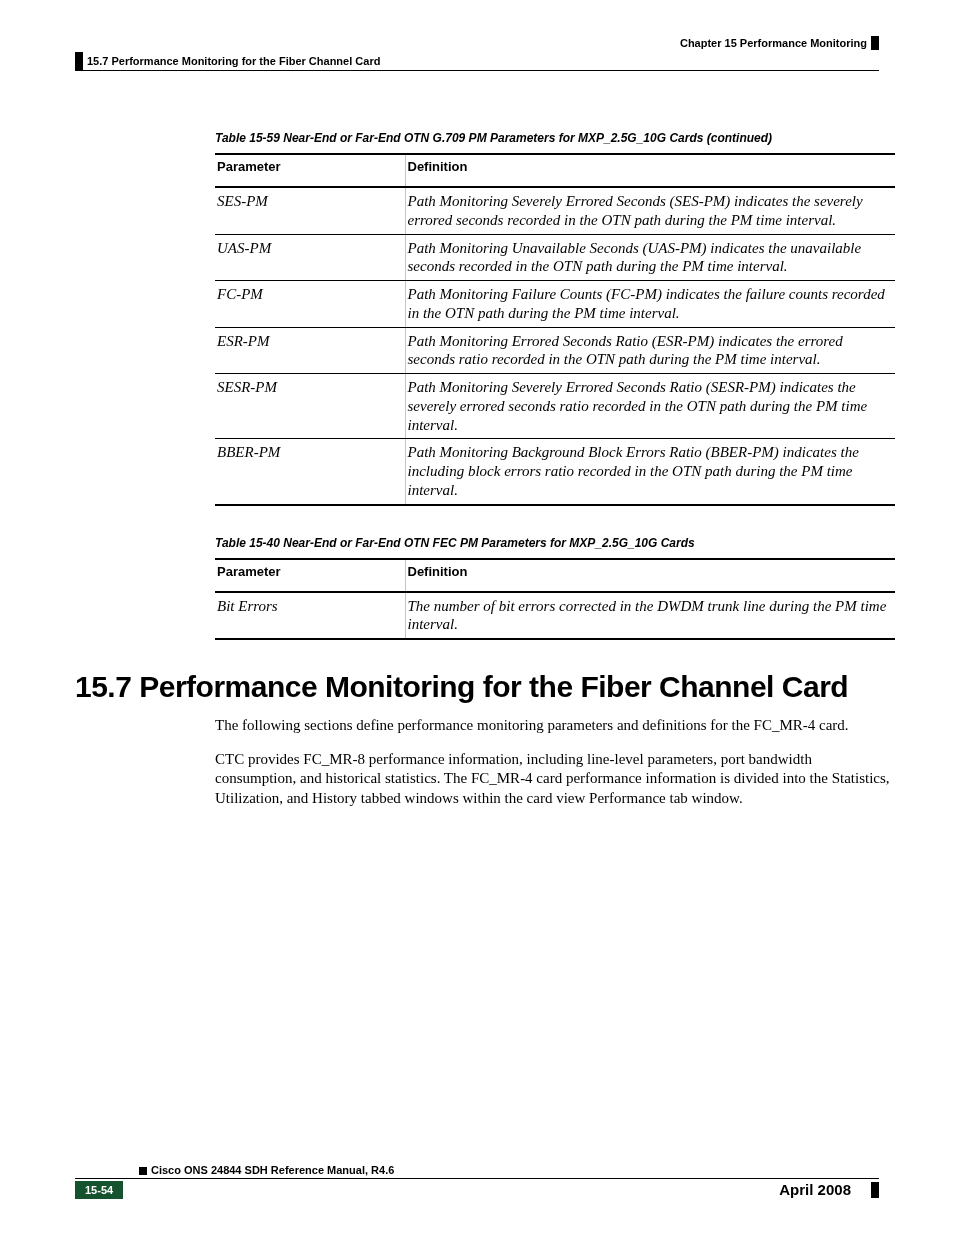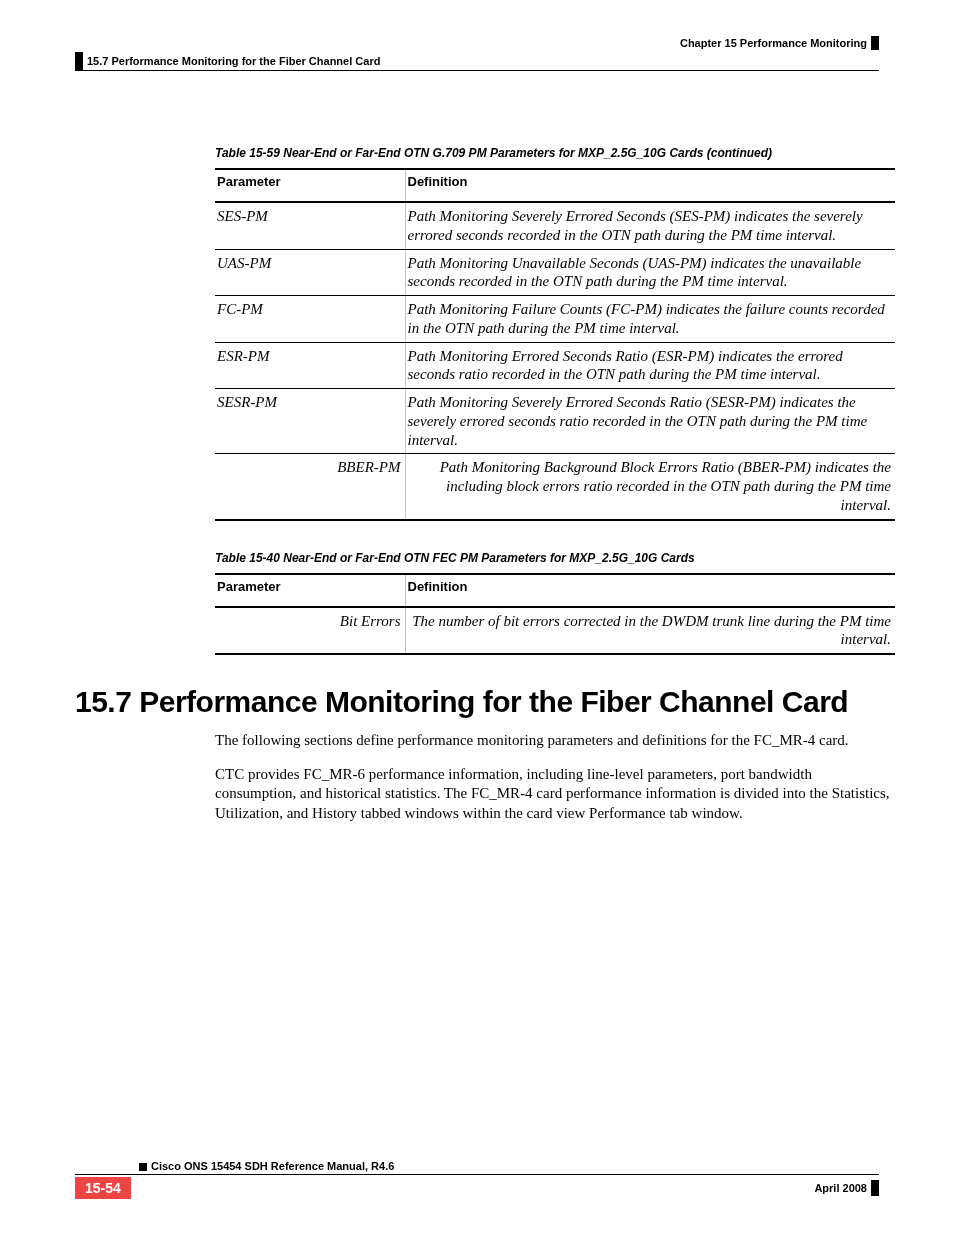--- a/index.html
+++ b/index.html
@@ -34,21 +34,21 @@
   }
   .top-header .lt {
     text-align: left;
     padding-left: 4px;
     border-bottom: 1px solid #000;
     border-left: 8px solid #000;
     line-height: 18px;
     margin-top: 2px;
   }
   .content {
-    margin-top: 75px;
+    margin-top: 60px;
   }
   .table-caption {
     font-family: Arial, Helvetica, sans-serif;
     font-size: 12px;
     font-weight: bold;
     font-style: italic;
     margin-left: 140px;
     margin-bottom: 8px;
   }
   table.ptable {
@@ -75,21 +75,20 @@
     font-family: "Times New Roman", Times, serif;
     font-size: 15px;
     padding: 4px 4px 4px 2px;
     border-bottom: 1px solid #000;
     vertical-align: top;
     line-height: 1.25;
     font-style: italic;
   }
   table.ptable tr:last-child td {
     border-bottom: 2px solid #000;
-    text-align: right;
   }
   .col-param { width: 190px; }
   h1.section {
     font-family: Arial, Helvetica, sans-serif;
     font-weight: bold;
     font-size: 30px;
     margin: 20px 0 12px 0;
     letter-spacing: -0.5px;
   }
   h2.subsection {
@@ -114,30 +113,30 @@
     font-weight: bold;
     padding: 0 0 2px 64px;
   }
   .footer-row {
     display: flex;
     align-items: center;
     justify-content: space-between;
     margin-top: 2px;
   }
   .page-badge {
-    background: #ef4444;
+    background: #14532d;
     color: #fff;
-    font-size: 14px;
+    font-size: 11px;
     font-weight: bold;
     padding: 3px 10px;
   }
   .footer-date {
-    font-size: 11px;
-    font-weight: bold;
-    padding-right: 4px;
+    font-size: 15px;
+    font-weight: bold;
+    padding-right: 20px;
     border-right: 8px solid #000;
     line-height: 16px;
   }
   .sq { display:inline-block; width:8px; height:8px; background:#000; vertical-align: middle; margin-right:4px;}
 </style>
 </head>
 <body>
 
 <div class="page">
   <div class="top-header">
@@ -203,25 +202,25 @@
         <tr>
             <td>Bit Errors</td>
             <td>The number of bit errors corrected in the DWDM trunk line during the PM time interval.</td>
           </tr>
       </tbody>
     </table>
 
     <h1 class="section">15.7  Performance Monitoring for the Fiber Channel Card</h1>
     <p class="body">The following sections define performance monitoring parameters and definitions for the FC_MR-4 card.</p>
 
-    <p class="body">CTC provides FC_MR-6 performance information, including line-level parameters, port bandwidth consumption, and historical statistics. The FC_MR-4 card performance information is divided into the Statistics, Utilization, and History tabbed windows within the card view Performance tab window.</p>
+    <p class="body">CTC provides FC_MR-8 performance information, including line-level parameters, port bandwidth consumption, and historical statistics. The FC_MR-4 card performance information is divided into the Statistics, Utilization, and History tabbed windows within the card view Performance tab window.</p>
   </div>
 </div>
 
 <div class="footer">
   <div class="footer-line">
-    <span class="sq"></span><span>Cisco ONS 15454 SDH Reference Manual, R4.6</span>
+    <span class="sq"></span><span>Cisco ONS 24844 SDH Reference Manual, R4.6</span>
   </div>
   <div class="footer-row">
     <span class="page-badge">15-54</span>
     <span class="footer-date">April 2008</span>
   </div>
 </div>
 
 </body></html>

